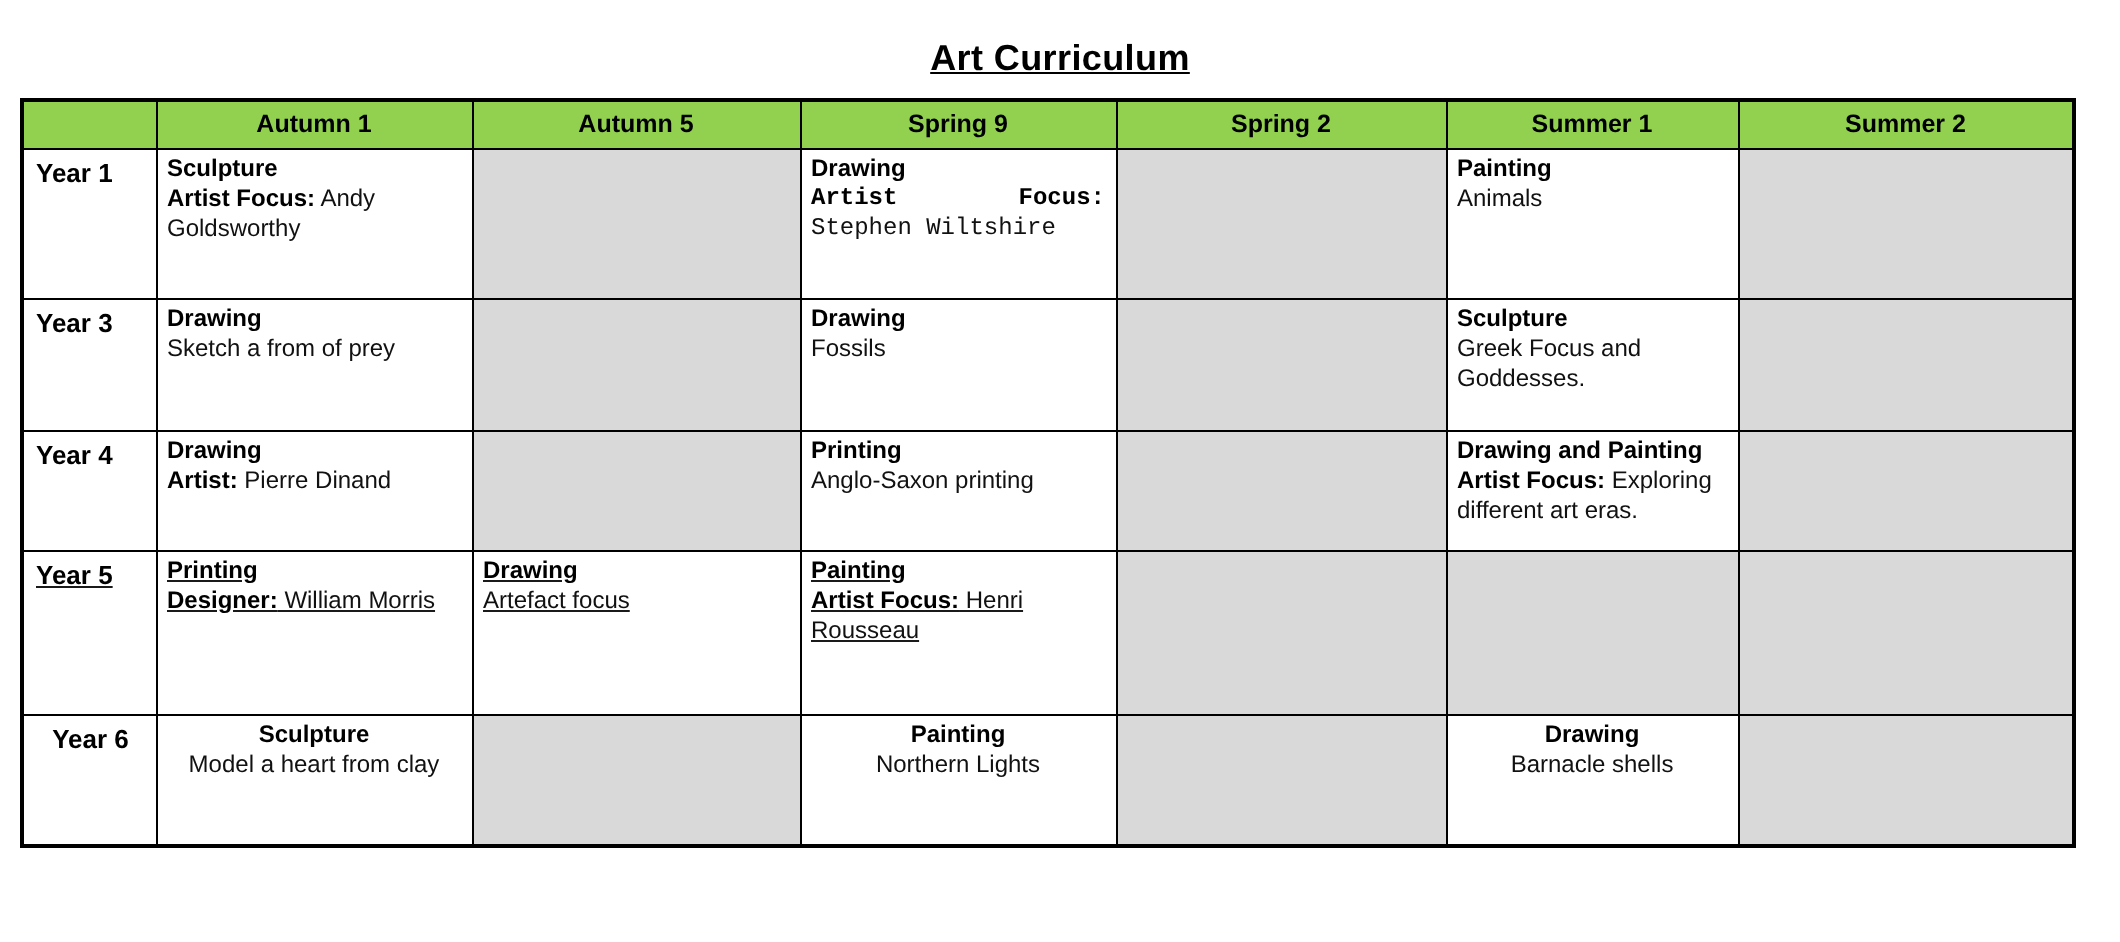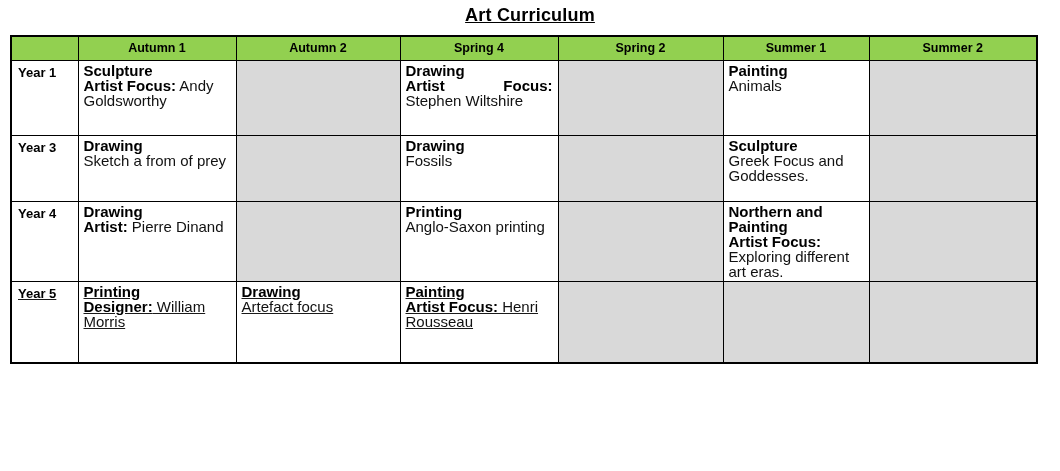--- a/index.html
+++ b/index.html
@@ -10,36 +10,36 @@
   *{box-sizing:border-box;margin:0;padding:0;}
   html,body{width:1060px;height:471px;background:#ffffff;overflow:hidden;}
   body{font-family:"Liberation Sans","DejaVu Sans",sans-serif;color:#1a1a1a;}
   .page{width:1060px;height:471px;position:relative;}
   .title{
     text-align:center;
     font-size:18px;
     font-weight:bold;
     text-decoration:underline;
     color:#000;
-    padding-top:5px;
+    padding-top:19px;
     margin-bottom:9px;
     letter-spacing:0.2px;
   }
   table.curriculum{
     border-collapse:collapse;
     table-layout:fixed;
     margin-left:10px;
     width:1026px;
   }
   table.curriculum{border:2px solid var(--border);}
   th,td{
     border:1.5px solid var(--border);
     vertical-align:top;
     padding:2px 5px;
-    font-size:15px;
+    font-size:12px;
     line-height:15px;
     overflow:hidden;
   }
   thead tr{height:24px;}
   th{
     background:var(--header-bg);
     font-weight:bold;
     font-size:12.5px;
     text-align:center;
     vertical-align:middle;
@@ -52,21 +52,21 @@
     padding-top:4px;
     padding-left:6px;
     background:#fff;
     color:#000;
   }
   td.empty{background:var(--empty-bg);}
   td{background:#fff;}
   .cell-heading{font-weight:bold;color:#000;}
   .cell-detail{color:#111;}
   .cell-detail b{color:#000;}
-  .cell-detail.justify{text-align:justify;}
+  .cell-detail.justify{text-align:justify;font-family:Liberation Mono, monospace;}
   tbody tr:nth-child(1){height:75px;}
   tbody tr:nth-child(2){height:66px;}
   tbody tr:nth-child(3){height:60px;padding-left:27px;}
   tbody tr:nth-child(4){height:82px;text-decoration:underline;}
   tbody tr:nth-child(5){height:66px;text-align:center;}
   tbody tr:nth-child(6){height:47px;}
 </style>
 </head>
 <body>
 
@@ -80,22 +80,22 @@
       <col style="width:164px">
       <col style="width:158px">
       <col style="width:165px">
       <col style="width:146px">
       <col style="width:168px">
     </colgroup>
     <thead>
       <tr>
           <th></th>
           <th>Autumn 1</th>
-          <th>Autumn 2</th>
-          <th>Spring 4</th>
+          <th>Autumn 5</th>
+          <th>Spring 9</th>
           <th>Spring 2</th>
           <th>Summer 1</th>
           <th>Summer 2</th>
         </tr>
     </thead>
     <tbody>
         <tr>
           <td class="year-cell">Year 1</td>
           <td>
             <div class="cell-heading">Sculpture</div>
@@ -137,21 +137,21 @@
             <div class="cell-heading">Drawing</div>
             <div class="cell-detail"><b>Artist:</b> Pierre Dinand</div>
           </td>
           <td class="empty"></td>
           <td>
             <div class="cell-heading">Printing</div>
             <div class="cell-detail">Anglo-Saxon printing</div>
           </td>
           <td class="empty"></td>
           <td>
-            <div class="cell-heading">Northern and Painting</div>
+            <div class="cell-heading">Drawing and Painting</div>
             <div class="cell-detail"><b>Artist Focus:</b> Exploring different art eras.</div>
           </td>
           <td class="empty"></td>
         </tr>
         <tr>
           <td class="year-cell">Year 5</td>
           <td>
             <div class="cell-heading">Printing</div>
             <div class="cell-detail"><b>Designer:</b> William Morris</div>
           </td>
@@ -160,15 +160,33 @@
             <div class="cell-detail">Artefact focus</div>
           </td>
           <td>
             <div class="cell-heading">Painting</div>
             <div class="cell-detail"><b>Artist Focus:</b> Henri Rousseau</div>
           </td>
           <td class="empty"></td>
           <td class="empty"></td>
           <td class="empty"></td>
         </tr>
+        <tr>
+          <td class="year-cell">Year 6</td>
+          <td>
+            <div class="cell-heading">Sculpture</div>
+            <div class="cell-detail">Model a heart from clay</div>
+          </td>
+          <td class="empty"></td>
+          <td>
+            <div class="cell-heading">Painting</div>
+            <div class="cell-detail">Northern Lights</div>
+          </td>
+          <td class="empty"></td>
+          <td>
+            <div class="cell-heading">Drawing</div>
+            <div class="cell-detail">Barnacle shells</div>
+          </td>
+          <td class="empty"></td>
+        </tr>
       </tbody>
   </table>
 </div>
 
 </body></html>

